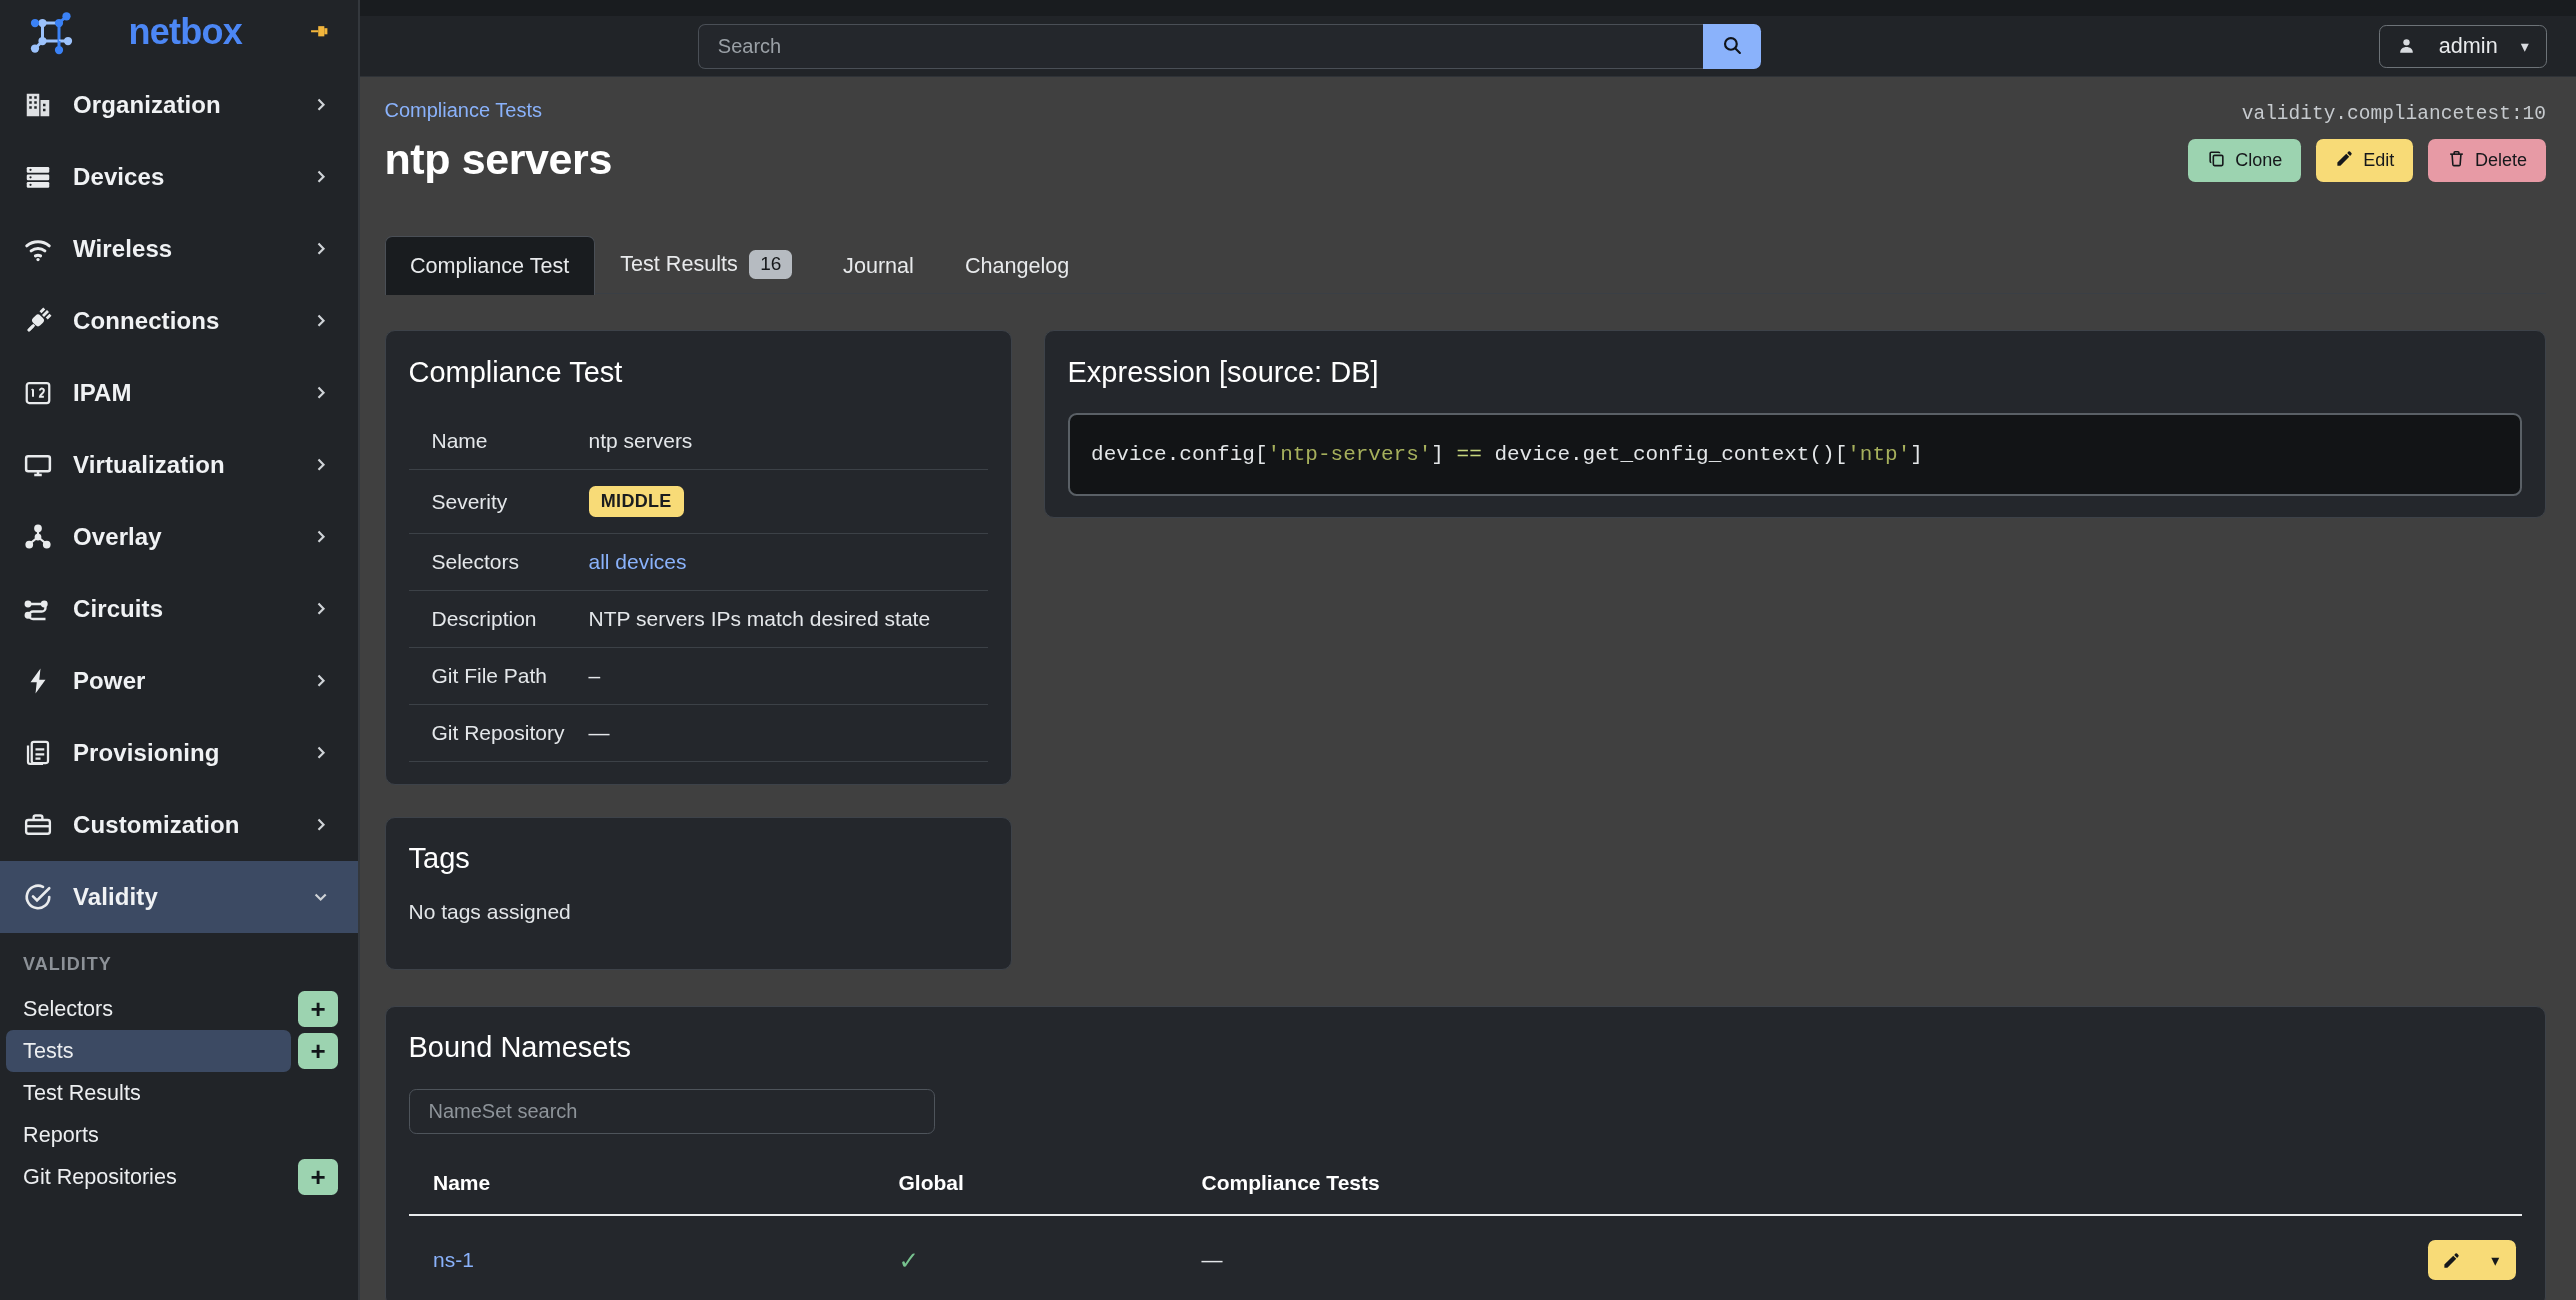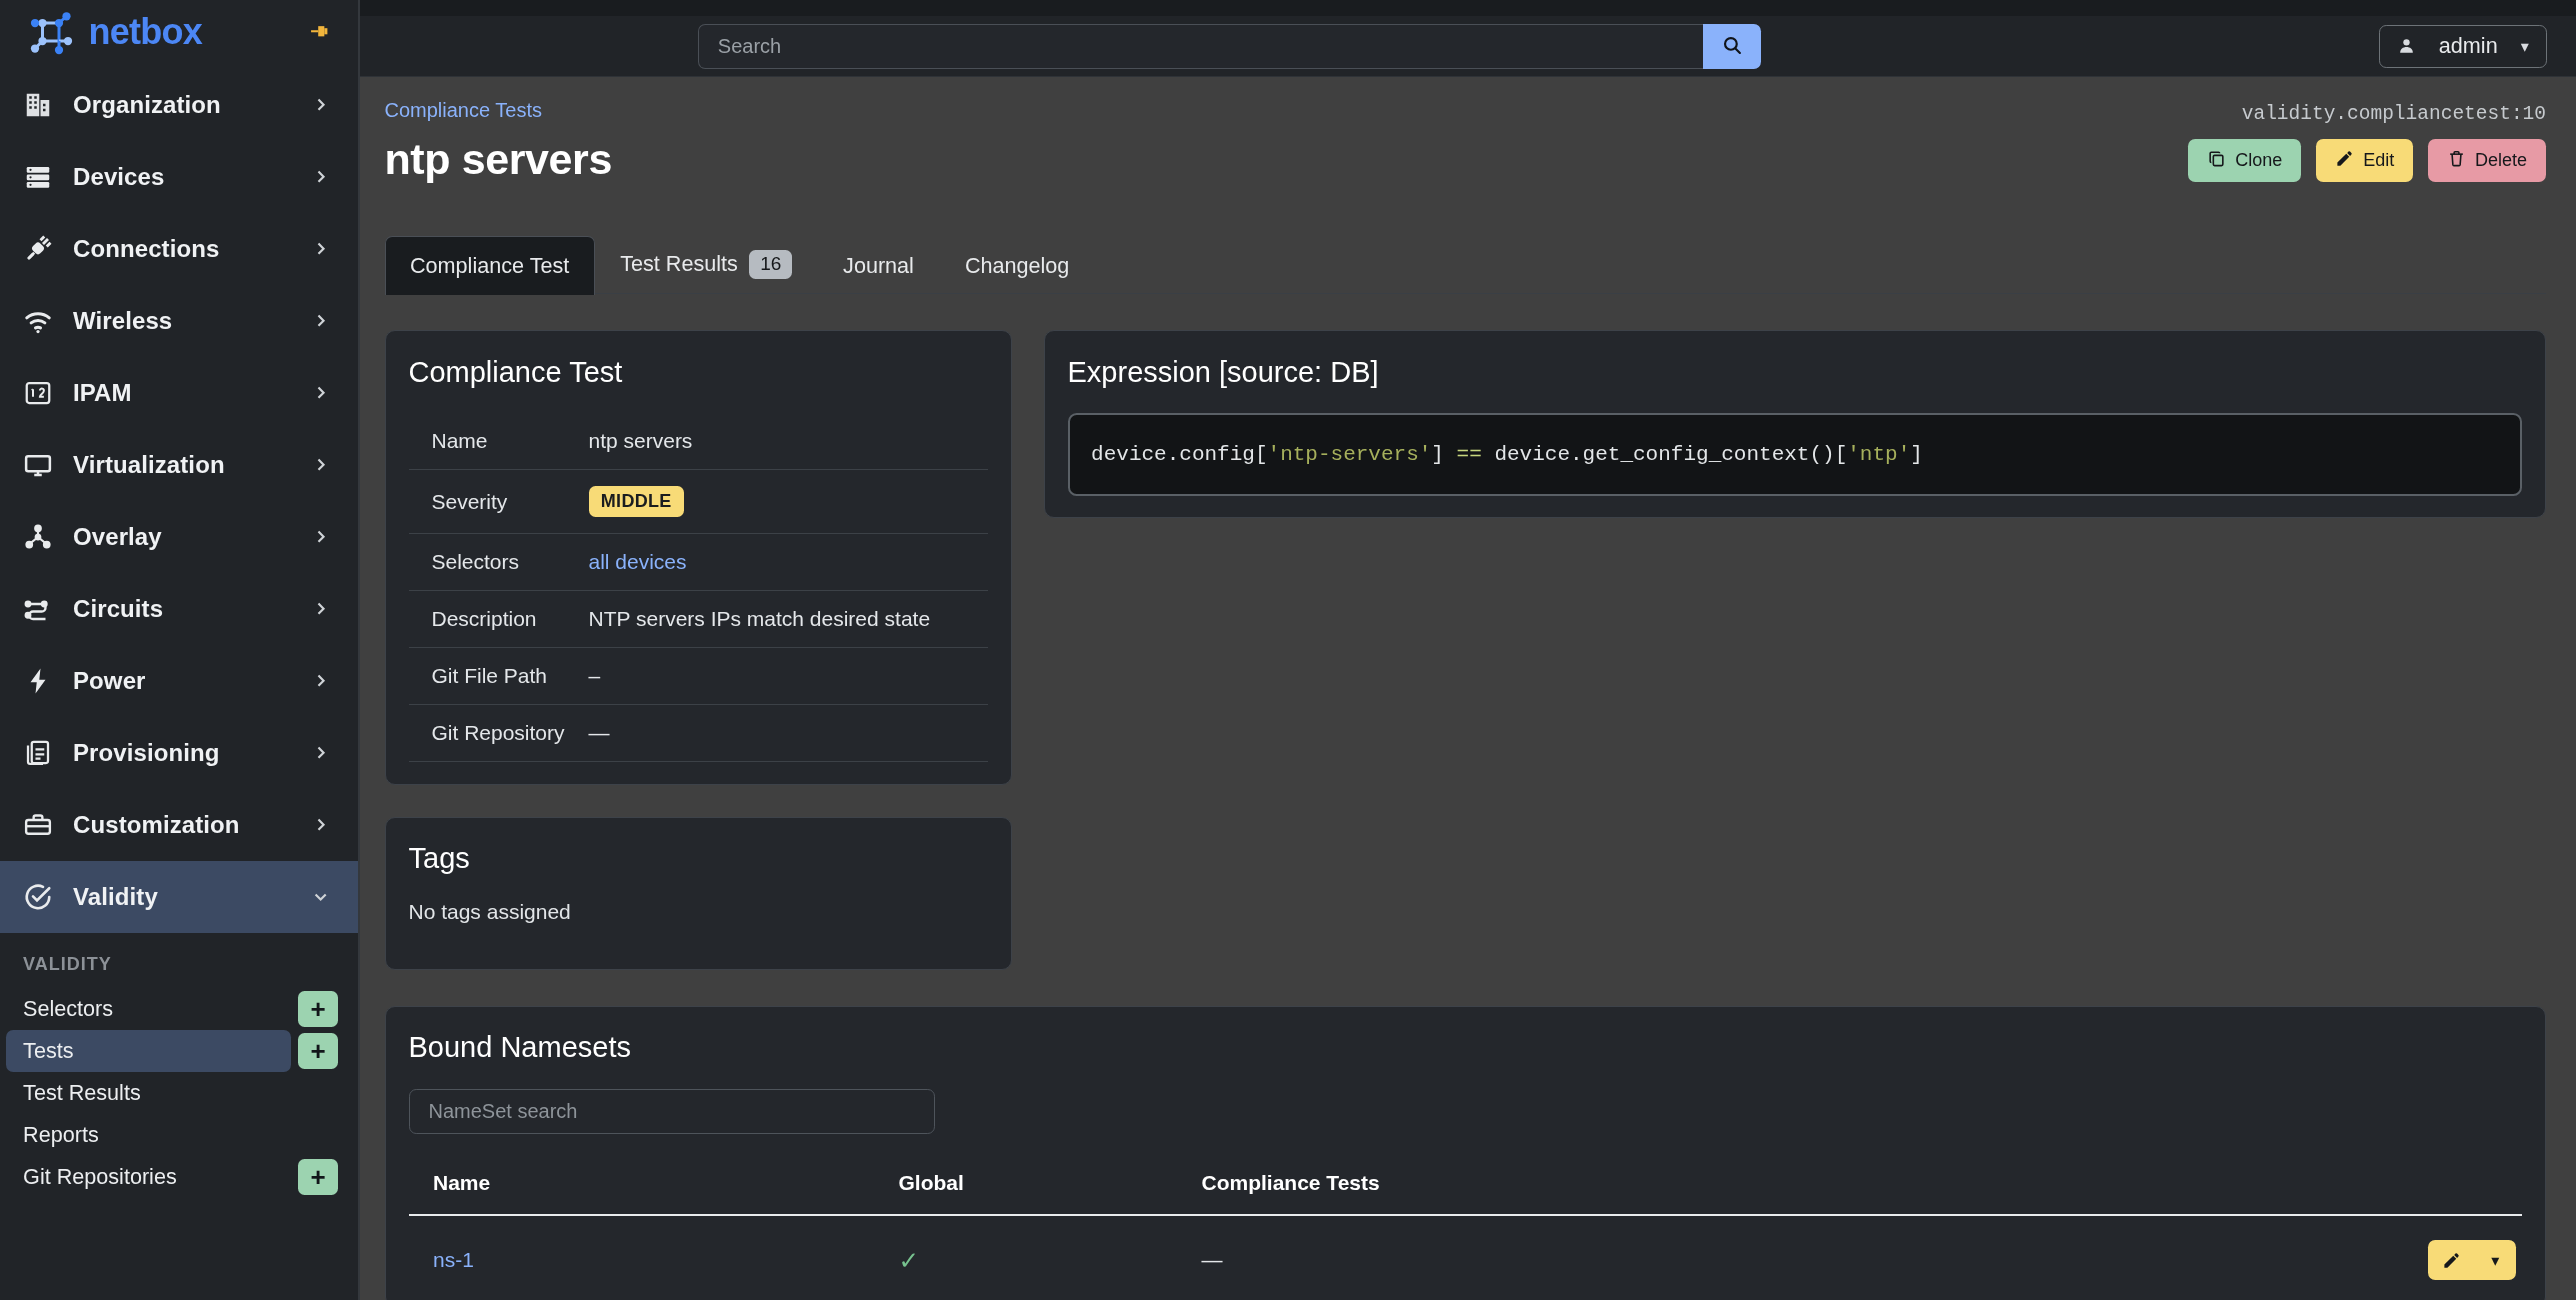--- a/index.html
+++ b/index.html
@@ -23,20 +23,21 @@
     position: relative;
   }
   .brand {
     height: 63px; display: flex; align-items: center;
     padding: 0 26px; gap: 14.4px;
   }
   .brand-logo { width: 48px; height: 48px; flex: 0 0 48px; }
   .brand-name {
     font-size: 36px; font-weight: 700; color: #4c87f5;
     letter-spacing: -0.7px;
+    margin-left: 40px;
   }
   .brand-spacer { flex: 1; }
   .pin-icon { width: 24.5px; height: 24.5px; color: #f2b53c; }
 
   .nav-list { padding-top: 5.8px; }
   .nav-item {
     display: flex; align-items: center;
     height: 72px; padding: 0 29px 0 23px;
     gap: 20px; cursor: pointer;
   }
@@ -322,47 +323,47 @@
         <span class="nav-label">Devices</span>
         <span class="nav-chev">
           <svg viewBox="0 0 24 24" fill="none" stroke="currentColor" stroke-width="3">
               <path d="M9 5l7 7-7 7"></path>
             </svg>
         </span>
       </div>
 
       <div class="nav-item">
         <span class="nav-icon">
+          <svg viewBox="0 0 24 24" fill="none" stroke="currentColor" stroke-width="2.4" stroke-linecap="round">
+              <path d="M3 9.5a14 14 0 0118 0"></path>
+              <path d="M6.5 13.5a9 9 0 0111 0"></path>
+              <path d="M10 17.5a4 4 0 014 0"></path>
+              <circle cx="12" cy="20.4" r="1.3" fill="currentColor" stroke="none"></circle>
+            </svg>
+        </span>
+        <span class="nav-label">Wireless</span>
+        <span class="nav-chev">
+          <svg viewBox="0 0 24 24" fill="none" stroke="currentColor" stroke-width="3">
+              <path d="M9 5l7 7-7 7"></path>
+            </svg>
+        </span>
+      </div>
+
+      <div class="nav-item">
+        <span class="nav-icon">
           <svg viewBox="0 0 24 24" fill="none" stroke="currentColor" stroke-width="2.2">
               <path d="M4 20l4-4"></path>
               <path d="M9 15l-4 4"></path>
               <rect x="9" y="8.5" width="6" height="6" rx="1.5" fill="currentColor" transform="rotate(45 12 11.5)"></rect>
               <path d="M16 8l4-4"></path>
               <path d="M19 10l3-3"></path>
               <path d="M14 5l3-3"></path>
             </svg>
         </span>
         <span class="nav-label">Connections</span>
-        <span class="nav-chev">
-          <svg viewBox="0 0 24 24" fill="none" stroke="currentColor" stroke-width="3">
-              <path d="M9 5l7 7-7 7"></path>
-            </svg>
-        </span>
-      </div>
-
-      <div class="nav-item">
-        <span class="nav-icon">
-          <svg viewBox="0 0 24 24" fill="none" stroke="currentColor" stroke-width="2.4" stroke-linecap="round">
-              <path d="M3 9.5a14 14 0 0118 0"></path>
-              <path d="M6.5 13.5a9 9 0 0111 0"></path>
-              <path d="M10 17.5a4 4 0 014 0"></path>
-              <circle cx="12" cy="20.4" r="1.3" fill="currentColor" stroke="none"></circle>
-            </svg>
-        </span>
-        <span class="nav-label">Wireless</span>
         <span class="nav-chev">
           <svg viewBox="0 0 24 24" fill="none" stroke="currentColor" stroke-width="3">
               <path d="M9 5l7 7-7 7"></path>
             </svg>
         </span>
       </div>
 
       <div class="nav-item">
         <span class="nav-icon">
           <svg viewBox="0 0 24 24" fill="none" stroke="currentColor" stroke-width="1.8">

